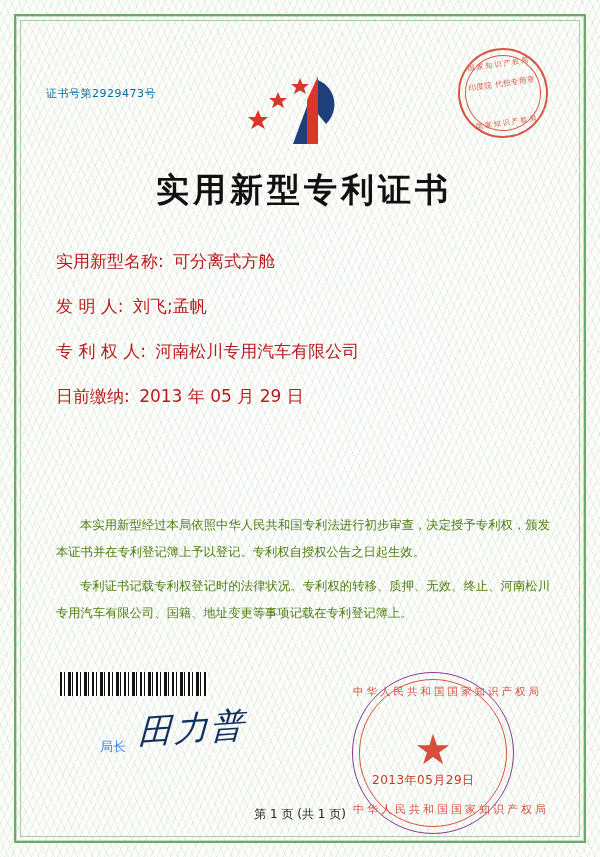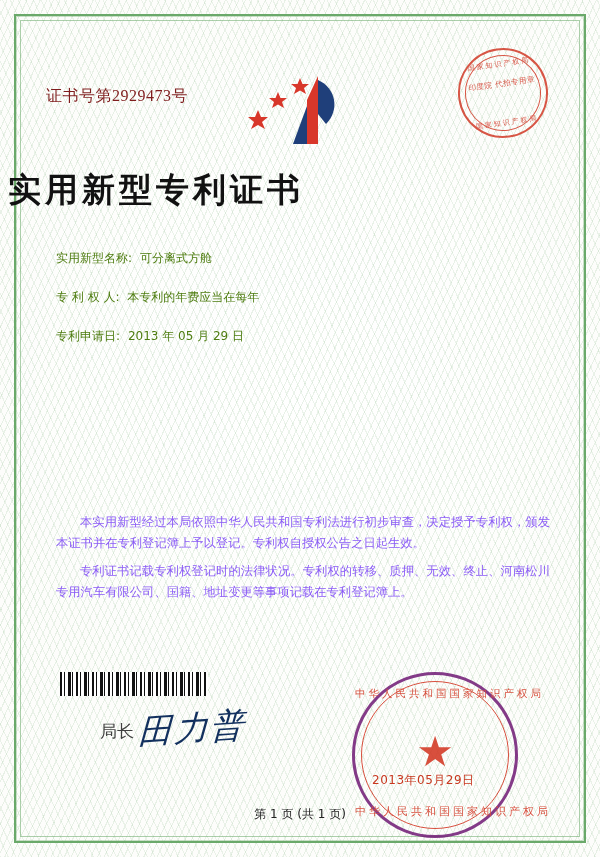--- a/index.html
+++ b/index.html
@@ -57,25 +57,24 @@
     position: absolute;
     inset: 0;
     padding: 0;
   }
 
   
   .serial {
     position: absolute;
     left: 46px;
     top: 86px;
-    font-size: 16px;
-    color: #7f1d1d;
+    font-size: 11px;
+    color: #0369a1;
     letter-spacing: 0.5px;
     white-space: nowrap;
-    font-family: Liberation Serif, serif;
   }
 
   .logo {
     position: absolute;
     left: 244px;
     top: 66px;
     width: 110px;
     height: 90px;
   }
 
@@ -123,59 +122,59 @@
     text-align: center;
     font-size: 7px;
     color: #cf3220;
     letter-spacing: 2px;
   }
 
   .title {
     position: absolute;
     left: 0; right: 0;
     top: 168px;
-    text-align: left;
+    text-align: center;
     font-family: "DejaVu Serif", "Liberation Serif", serif;
     font-size: 33px;
     font-weight: bold;
     color: #111;
     letter-spacing: 4px;
     padding-left: 8px;
   }
 
   
   .fields {
     position: absolute;
     left: 56px;
     top: 250px;
     right: 56px;
   }
   .field-row {
-    font-size: 12px;
-    color: #4d7c0f;
+    font-size: 17px;
+    color: #b91c1c;
     margin-bottom: 22px;
     white-space: nowrap;
   }
   .field-label {
     display: inline-block;
   }
   .field-value {
     display: inline-block;
     margin-left: 4px;
   }
 
   
   .paragraphs {
     position: absolute;
     left: 56px;
     right: 50px;
     top: 512px;
     font-size: 12.3px;
-    line-height: 21px;
-    color: #8b5cf6;
+    line-height: 27px;
+    color: #4d7c0f;
     text-align: justify;
   }
   .paragraphs p {
     margin: 0 0 7px 0;
     text-indent: 24px;
   }
 
   
   .barcode {
     position: absolute;
@@ -188,23 +187,23 @@
         #111 0px, #111 2px, #fff 2px, #fff 4px,
         #111 4px, #111 5px, #fff 5px, #fff 8px,
         #111 8px, #111 11px, #fff 11px, #fff 12px,
         #111 12px, #111 13px, #fff 13px, #fff 16px);
   }
 
   
   .director-label {
     position: absolute;
     left: 100px;
-    top: 720px;
-    font-size: 17px;
-    color: #404040;
+    top: 738px;
+    font-size: 13px;
+    color: #3b82f6;
   }
   .signature {
     position: absolute;
     left: 138px;
     top: 706px;
     font-family: "DejaVu Serif", "Liberation Serif", serif;
     font-size: 34px;
     font-style: italic;
     color: #12305e;
     letter-spacing: 2px;
@@ -212,21 +211,21 @@
   }
 
   
   .official-seal {
     position: absolute;
     left: 352px;
     top: 672px;
     width: 160px;
     height: 160px;
     border-radius: 50%;
-    border: 3px solid #701a75;
+    border: 1px solid #701a75;
     opacity: 0.85;
   }
   .official-seal .ring {
     position: absolute;
     inset: 6px;
     border-radius: 50%;
     border: 1px solid #d2311d;
   }
   .official-seal .star {
     position: absolute;
@@ -310,25 +309,29 @@
     </div>
 
     <div class="title">实用新型专利证书</div>
 
     <div class="fields">
       <div class="field-row">
         <span class="field-label">实用新型名称:</span>
         <span class="field-value">可分离式方舱</span>
       </div>
       <div class="field-row">
-        <span class="field-label">专 利 权 人:</span>
-        <span class="field-value">本专利的年费应当在每年</span>
+        <span class="field-label">发  明  人:</span>
+        <span class="field-value">刘飞;孟帆</span>
       </div>
       <div class="field-row">
-        <span class="field-label">专利申请日:</span>
+        <span class="field-label">专 利 权 人:</span>
+        <span class="field-value">河南松川专用汽车有限公司</span>
+      </div>
+      <div class="field-row">
+        <span class="field-label">日前缴纳:</span>
         <span class="field-value">2013 年 05 月 29 日</span>
       </div>
     </div>
 
     <div class="paragraphs">
       <p>本实用新型经过本局依照中华人民共和国专利法进行初步审查，决定授予专利权，颁发本证书并在专利登记簿上予以登记。专利权自授权公告之日起生效。</p>
       <p>专利证书记载专利权登记时的法律状况。专利权的转移、质押、无效、终止、河南松川专用汽车有限公司、国籍、地址变更等事项记载在专利登记簿上。</p>
     </div>
 
     <div class="barcode"></div>

